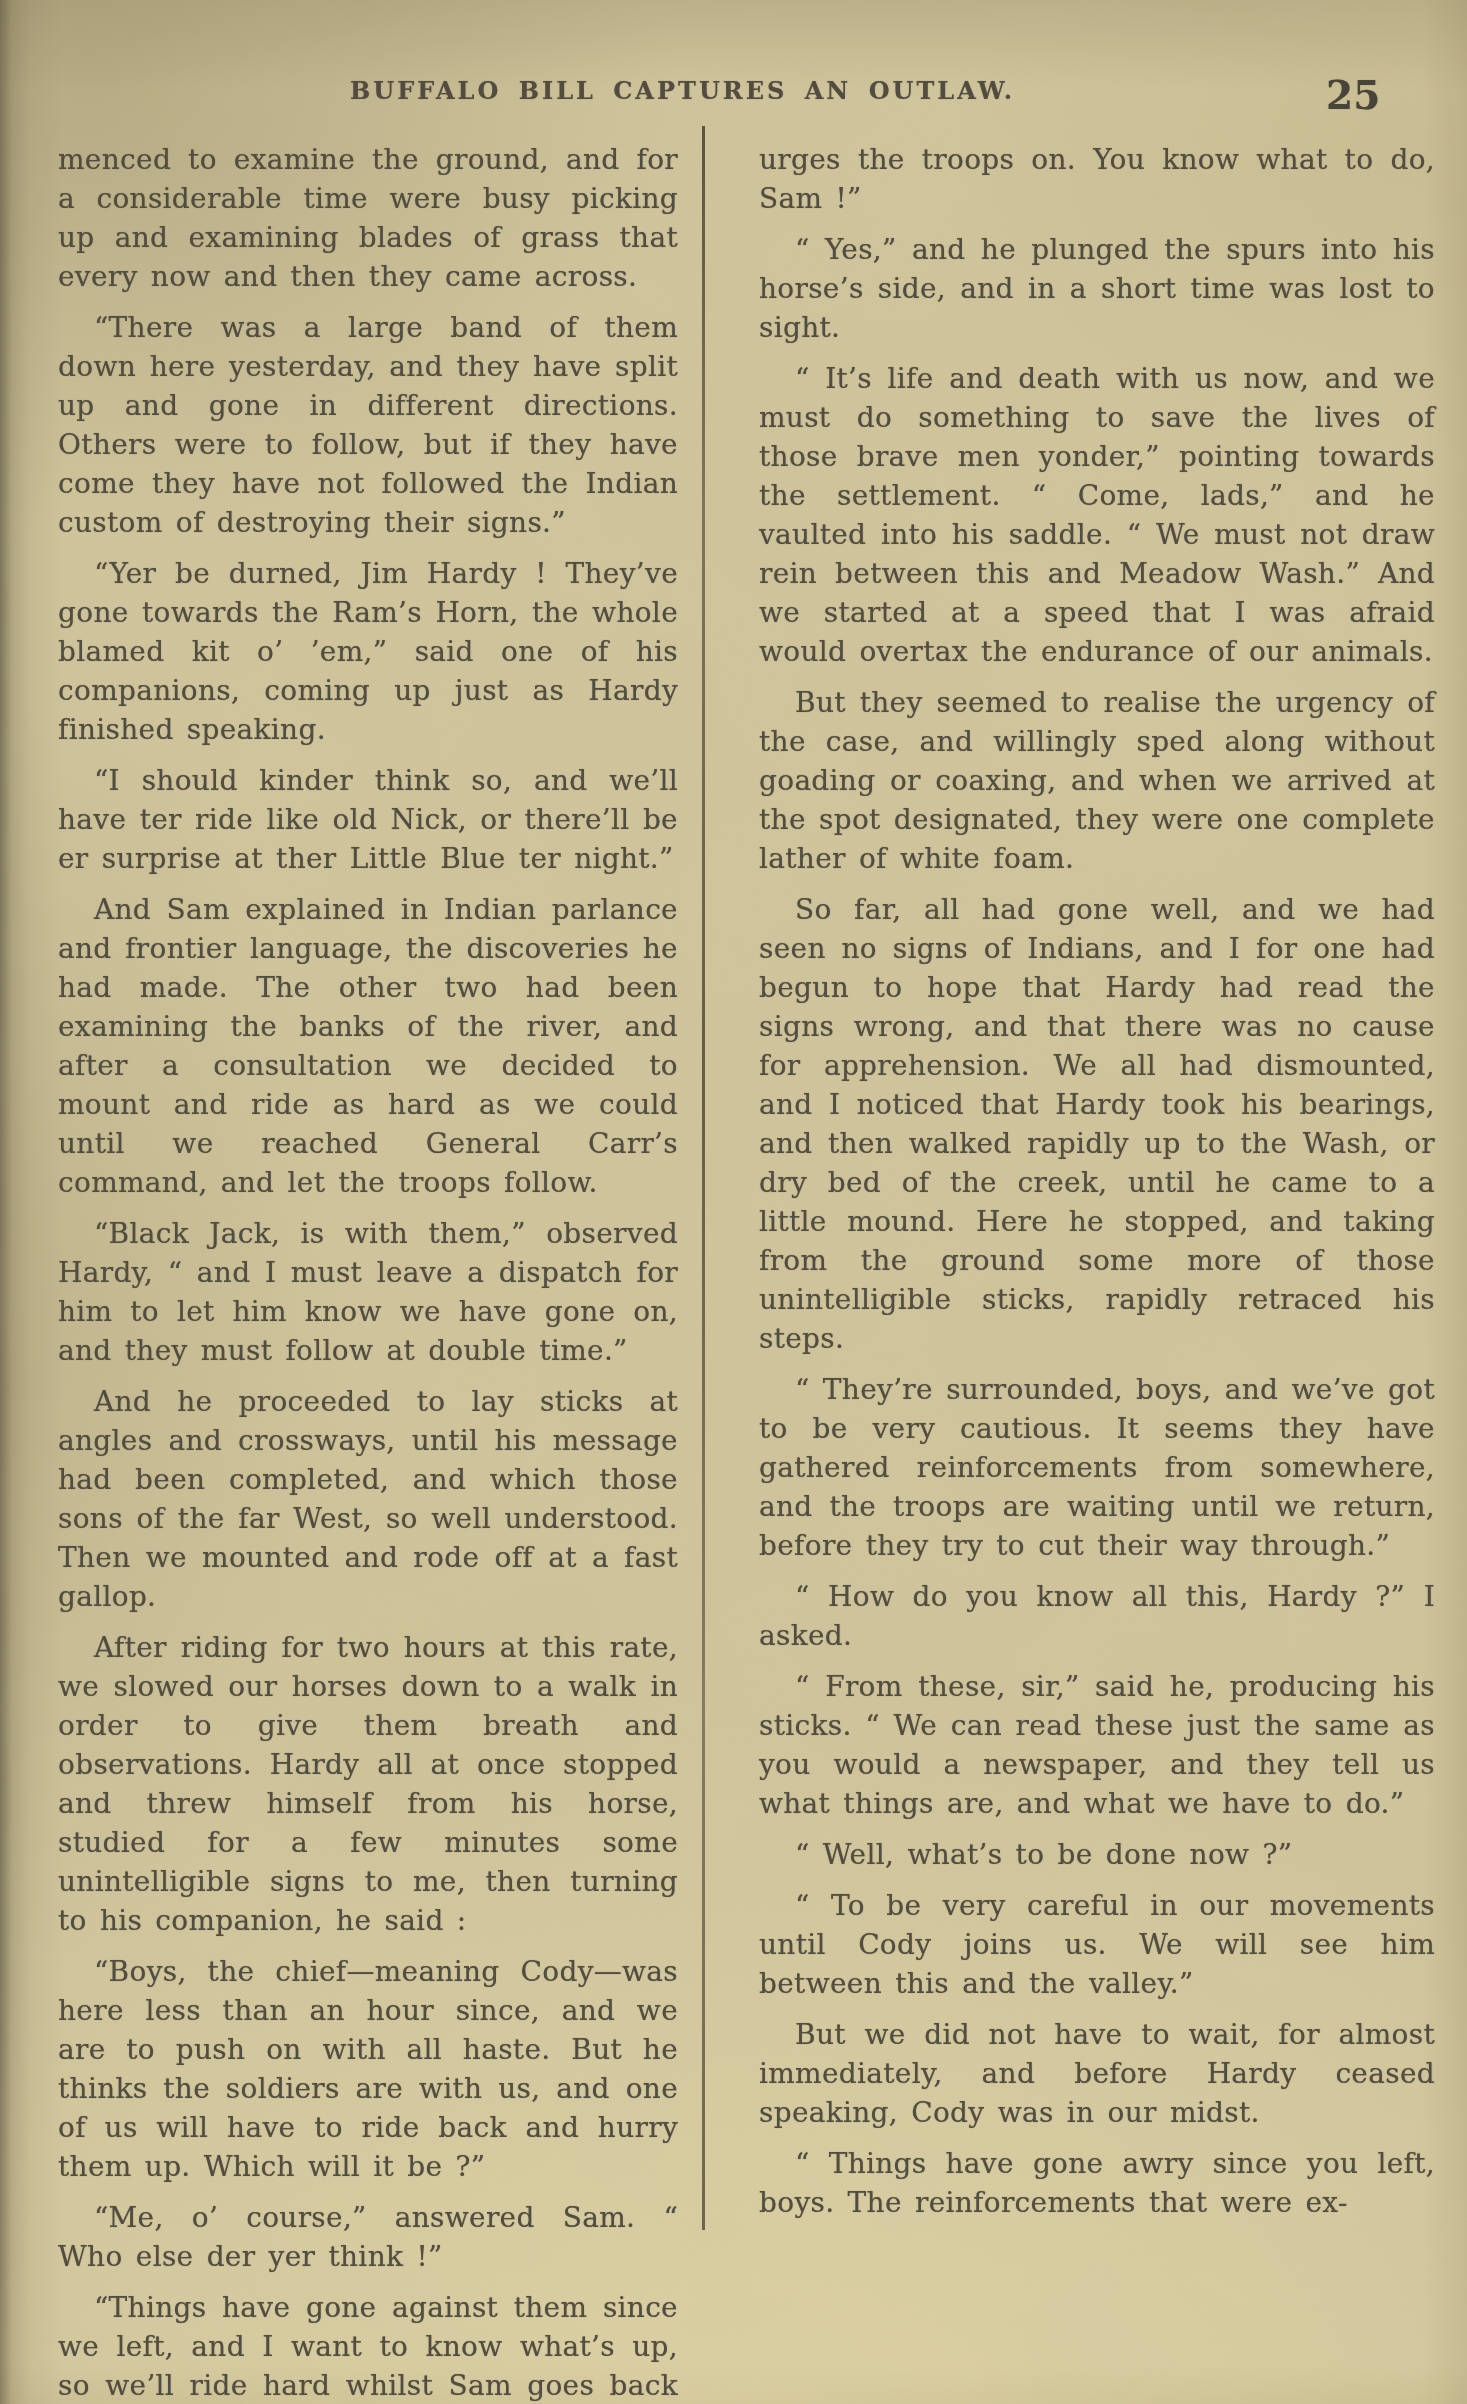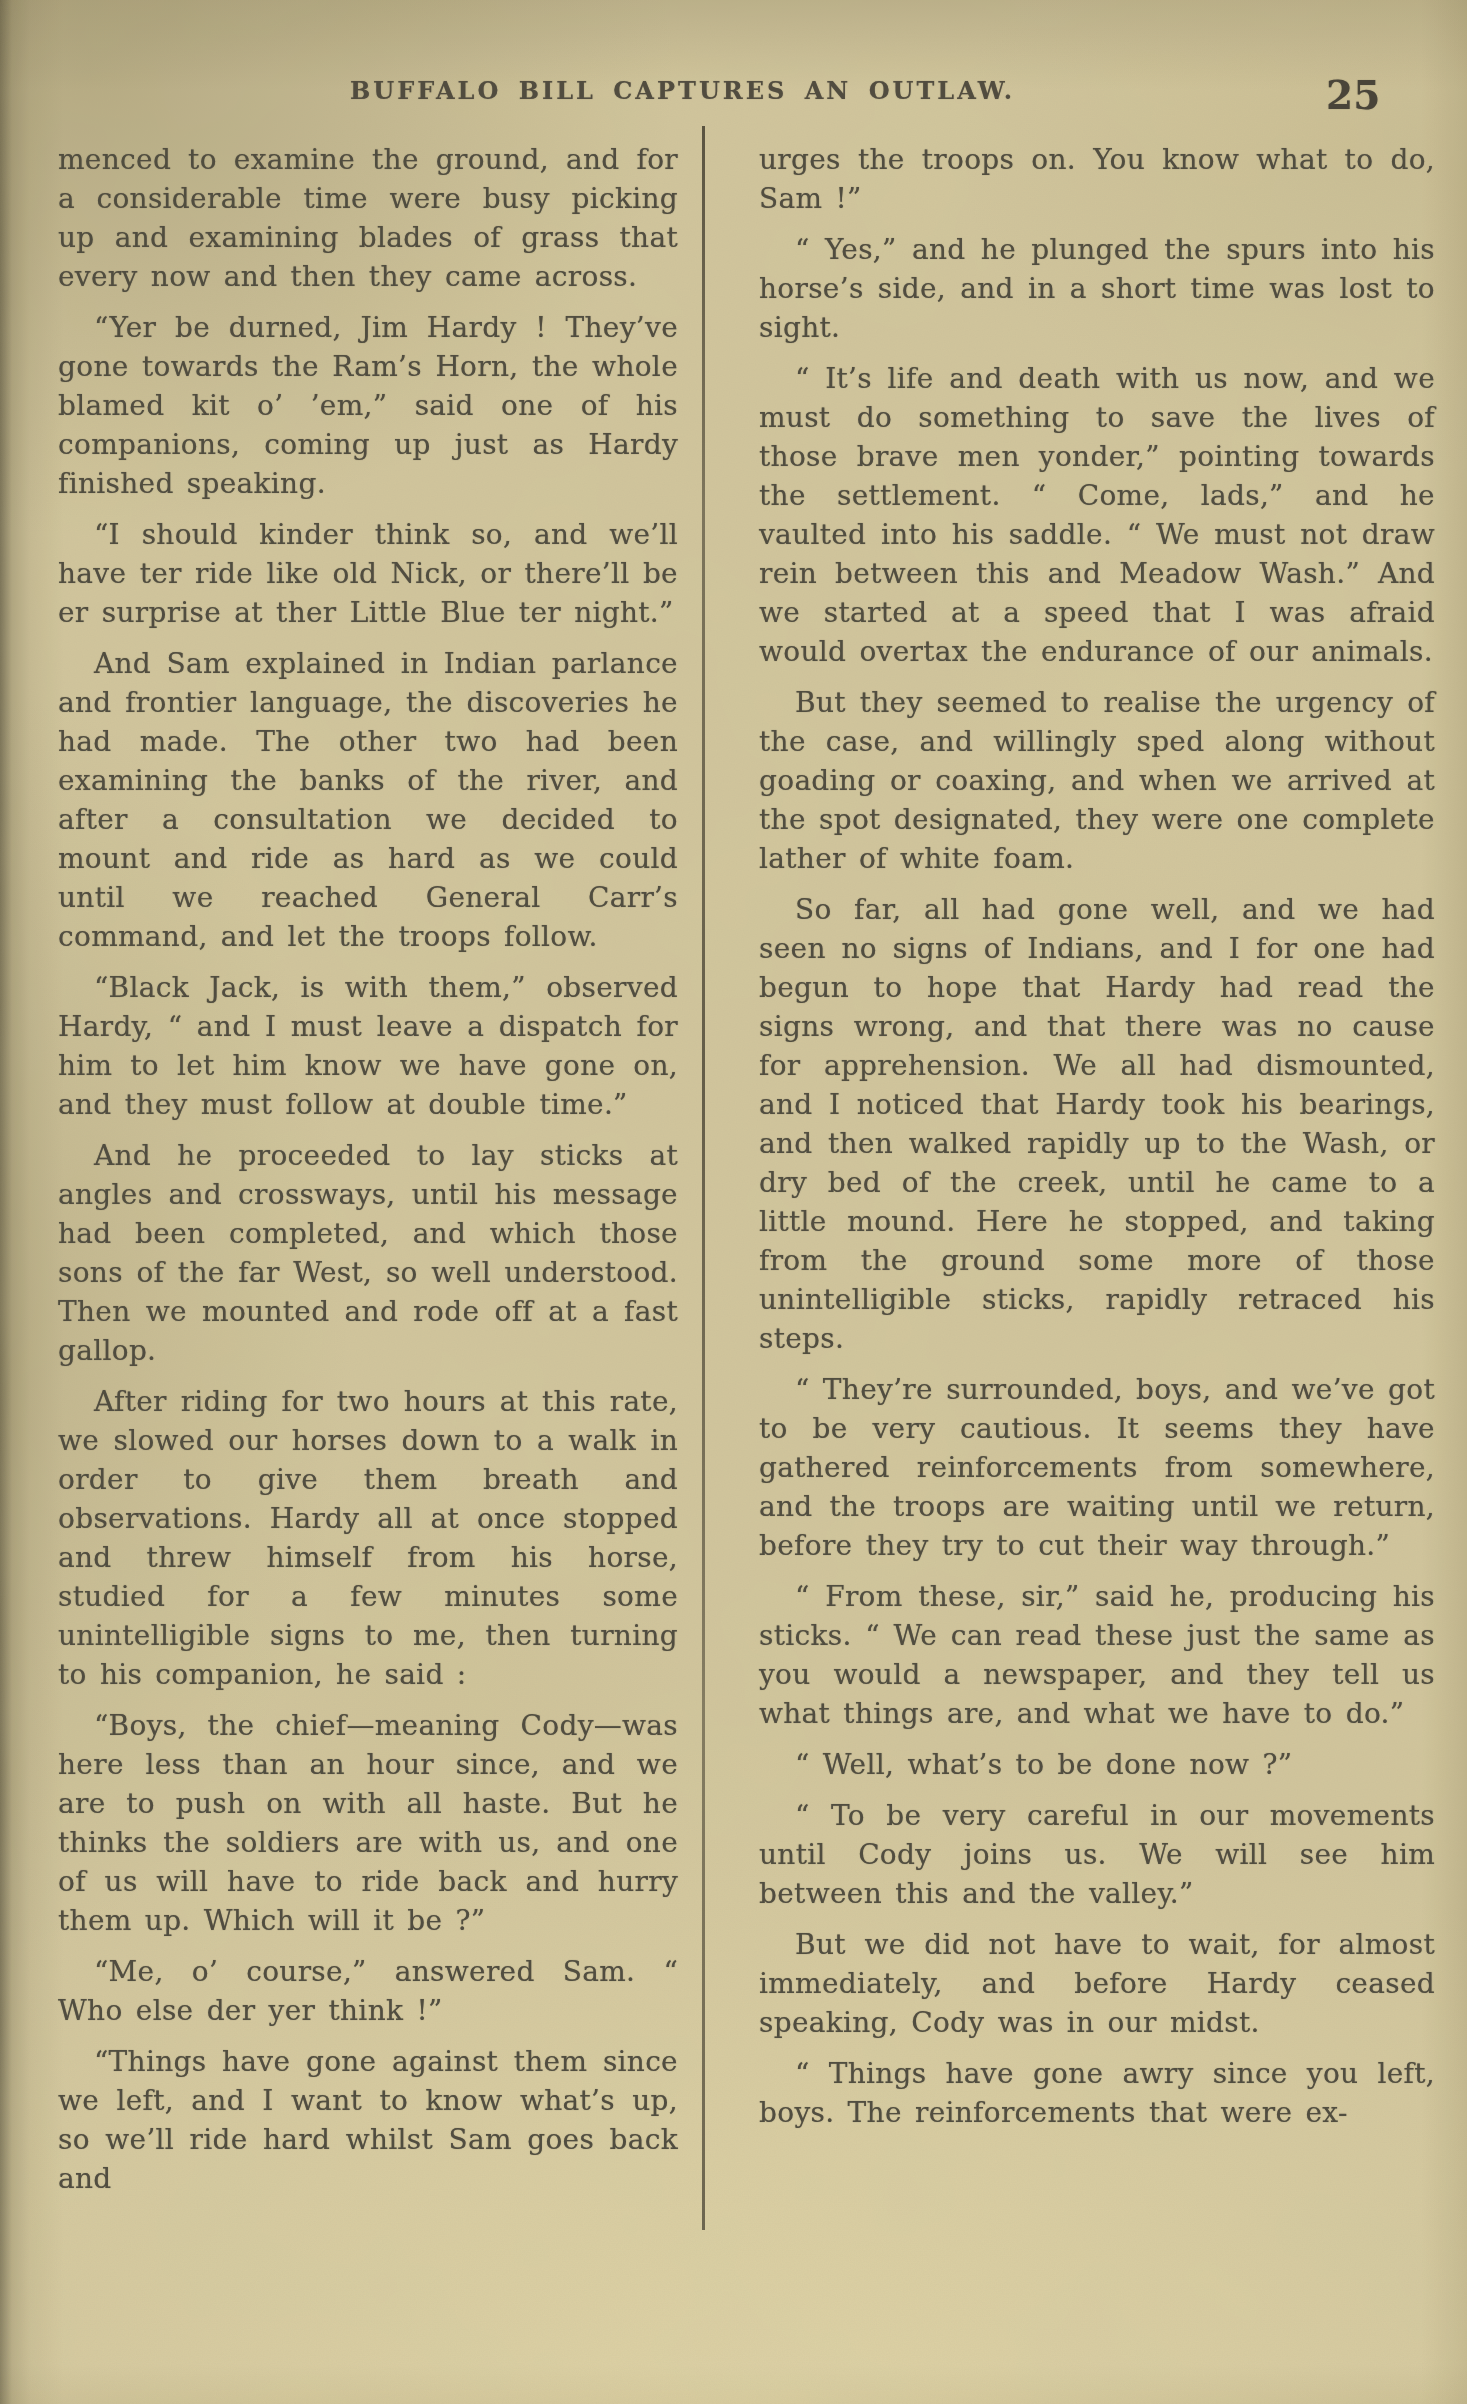--- a/index.html
+++ b/index.html
@@ -89,38 +89,40 @@
   </svg>
 
   <div class="running-header">BUFFALO BILL CAPTURES AN OUTLAW.</div>
 
   <div class="page-number">25</div>
 
   <div class="column-divider"></div>
 
   <div class="column column-left">
     <p class="para no-indent">menced to examine the ground, and for a considerable time were busy picking up and examining blades of grass that every now and then they came across.</p>
+    <p class="para">“There was a large band of them down here yesterday, and they have split up and gone in different directions.  Others were to follow, but if they have come they have not followed the Indian custom of destroying their signs.”</p>
     <p class="para">“Yer be durned, Jim Hardy !  They’ve gone towards the Ram’s Horn, the whole blamed kit o’ ’em,” said one of his companions, coming up just as Hardy finished speaking.</p>
     <p class="para">“I should kinder think so, and we’ll have ter ride like old Nick, or there’ll be er surprise at ther Little Blue ter night.”</p>
     <p class="para">And Sam explained in Indian parlance and frontier language, the discoveries he had made.  The other two had been examining the banks of the river, and after a consultation we decided to mount and ride as hard as we could until we reached General Carr’s command, and let the troops follow.</p>
     <p class="para">“Black Jack, is with them,” observed Hardy, “ and I must leave a dispatch for him to let him know we have gone on, and they must follow at double time.”</p>
     <p class="para">And he proceeded to lay sticks at angles and crossways, until his message had been completed, and which those sons of the far West, so well understood. Then we mounted and rode off at a fast gallop.</p>
     <p class="para">After riding for two hours at this rate, we slowed our horses down to a walk in order to give them breath and observations.  Hardy all at once stopped and threw himself from his horse, studied for a few minutes some unintelligible signs to me, then turning to his companion, he said :</p>
     <p class="para">“Boys, the chief—meaning Cody—was here less than an hour since, and we are to push on with all haste.  But he thinks the soldiers are with us, and one of us will have to ride back and hurry them up. Which will it be ?”</p>
     <p class="para">“Me, o’ course,” answered Sam. “ Who else der yer think !”</p>
     <p class="para">“Things have gone against them since we left, and I want to know what’s up, so we’ll ride hard whilst Sam goes back and</p>
   </div>
 
   <div class="column column-right">
     <p class="para no-indent">urges the troops on.  You know what to do, Sam !”</p>
     <p class="para">“ Yes,” and he plunged the spurs into his horse’s side, and in a short time was lost to sight.</p>
     <p class="para">“ It’s life and death with us now, and we must do something to save the lives of those brave men yonder,” pointing towards the settlement.  “ Come, lads,” and he vaulted into his saddle.  “ We must not draw rein between this and Meadow Wash.”  And we started at a speed that I was afraid would overtax the endurance of our animals.</p>
     <p class="para">But they seemed to realise the urgency of the case, and willingly sped along without goading or coaxing, and when we arrived at the spot designated, they were one complete lather of white foam.</p>
     <p class="para">So far, all had gone well, and we had seen no signs of Indians, and I for one had begun to hope that Hardy had read the signs wrong, and that there was no cause for apprehension.  We all had dismounted, and I noticed that Hardy took his bearings, and then walked rapidly up to the Wash, or dry bed of the creek, until he came to a little mound.  Here he stopped, and taking from the ground some more of those unintelligible sticks, rapidly retraced his steps.</p>
     <p class="para">“ They’re surrounded, boys, and we’ve got to be very cautious.  It seems they have gathered reinforcements from somewhere, and the troops are waiting until we return, before they try to cut their way through.”</p>
+    <p class="para">“ How do you know all this, Hardy ?” I asked.</p>
     <p class="para">“ From these, sir,” said he, producing his sticks.  “ We can read these just the same as you would a newspaper, and they tell us what things are, and what we have to do.”</p>
     <p class="para">“ Well, what’s to be done now ?”</p>
     <p class="para">“ To be very careful in our movements until Cody joins us.  We will see him between this and the valley.”</p>
     <p class="para">But we did not have to wait, for almost immediately, and before Hardy ceased speaking, Cody was in our midst.</p>
     <p class="para">“ Things have gone awry since you left, boys.  The reinforcements that were ex-</p>
   </div>
 
 </div>
 
 </body></html>

